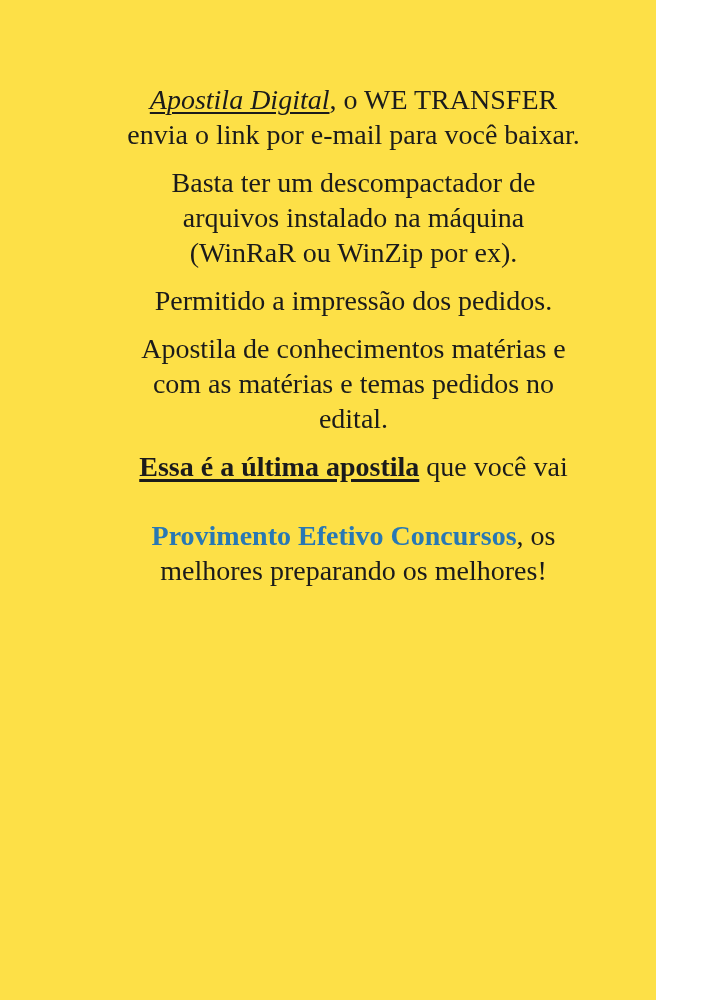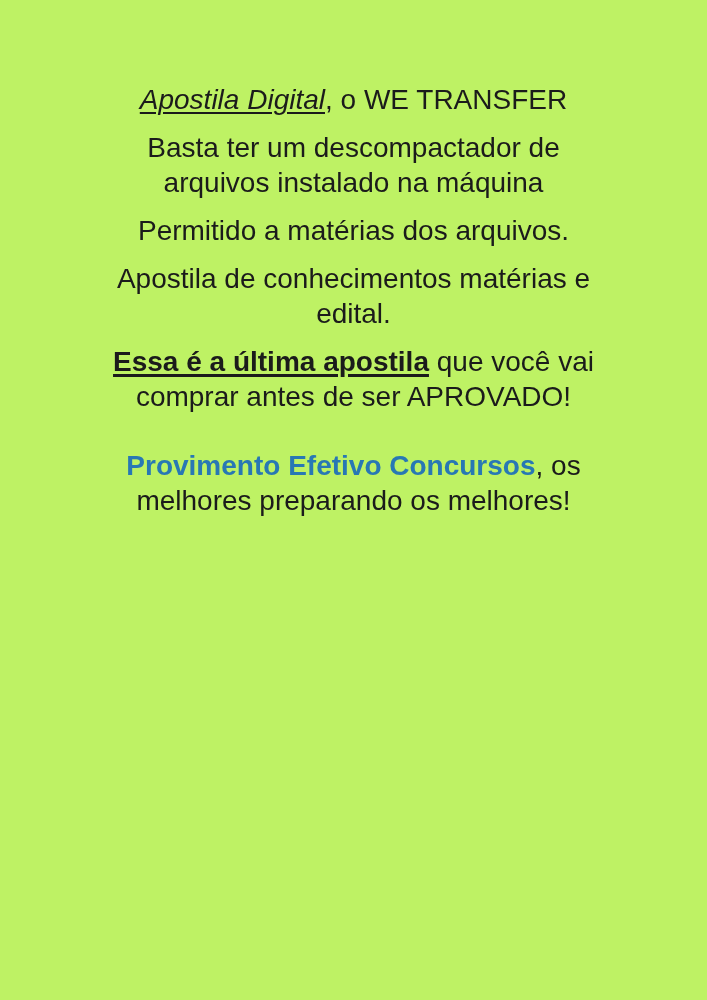--- a/index.html
+++ b/index.html
@@ -2,25 +2,25 @@
 <html><head>
 <meta charset="utf-8">
 <style>
   html, body {
     margin: 0;
     padding: 0;
     background: #ffffff;
   }
   .page {
     position: relative;
-    width: 707px;
+    width: 656px;
     height: 1000px;
-    background: #bef264;
+    background: #fde047;
     overflow: hidden;
-    font-family: Liberation Sans, sans-serif;
+    font-family: Liberation Serif, serif;
   }
   .content {
     box-sizing: border-box;
     padding-top: 82px;
     width: 707px;
     text-align: center;
     color: #1b1b1b;
     font-size: 28px;
     line-height: 35px;
   }
@@ -51,39 +51,41 @@
   .url-line { letter-spacing: 0.5px; }
 </style>
 </head>
 <body>
 
 <div class="page">
   <div class="content">
 
     <p>
       <span class="ln"><span class="seg italic-underline">Apostila Digital</span><span class="seg">, o WE TRANSFER</span></span>
+      <span class="ln">envia o link por e-mail para você baixar.</span>
     </p>
 
     <p>
       <span class="ln">Basta ter um descompactador de</span>
       <span class="ln">arquivos instalado na máquina</span>
+      <span class="ln">(WinRaR ou WinZip por ex).</span>
     </p>
 
     <p>
-      <span class="ln">Permitido a matérias dos arquivos.</span>
+      <span class="ln">Permitido a impressão dos pedidos.</span>
     </p>
 
     <p>
       <span class="ln">Apostila de conhecimentos matérias e</span>
+      <span class="ln">com as matérias e temas pedidos no</span>
       <span class="ln">edital.</span>
     </p>
 
     <p>
       <span class="ln"><span class="seg bold-underline">Essa é a última apostila</span><span class="seg"> que você vai</span></span>
-      <span class="ln">comprar antes de ser APROVADO!</span>
     </p>
 
     <p class="gap-before">
       <span class="ln"><span class="seg brand-blue">Provimento Efetivo Concursos</span><span class="seg">, os</span></span>
       <span class="ln">melhores preparando os melhores!</span>
     </p>
 
 
   </div>
 </div>

